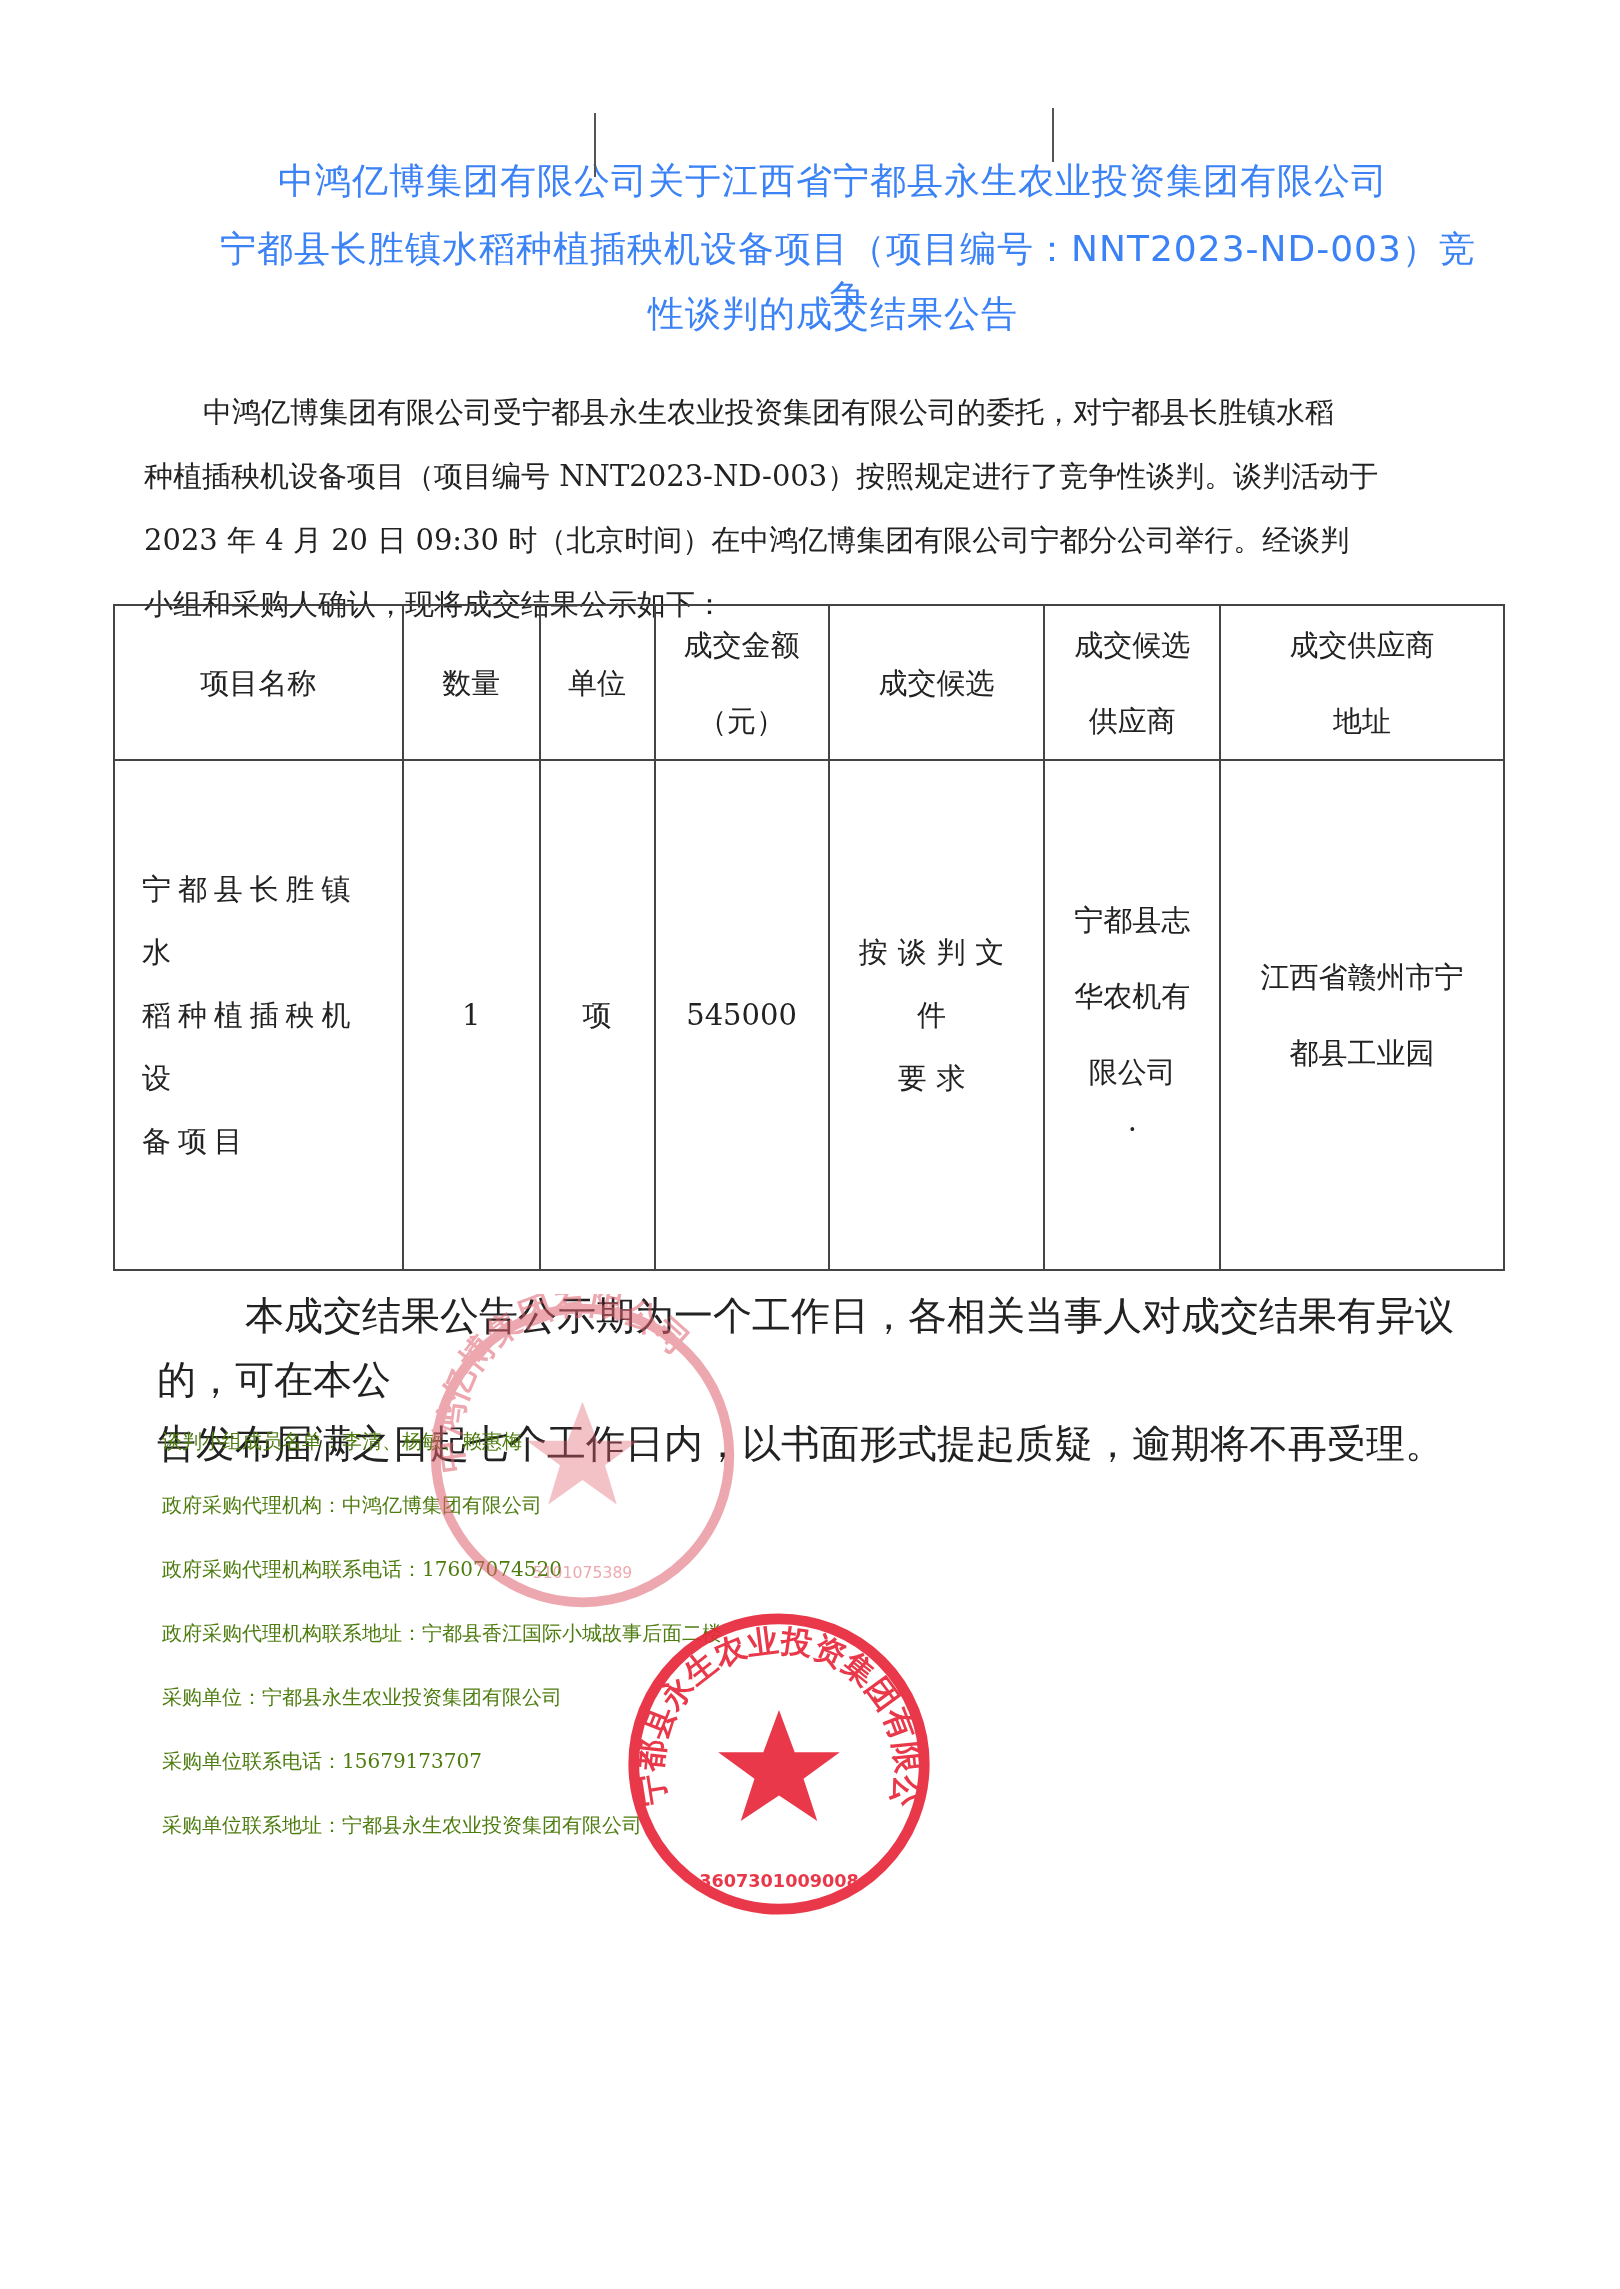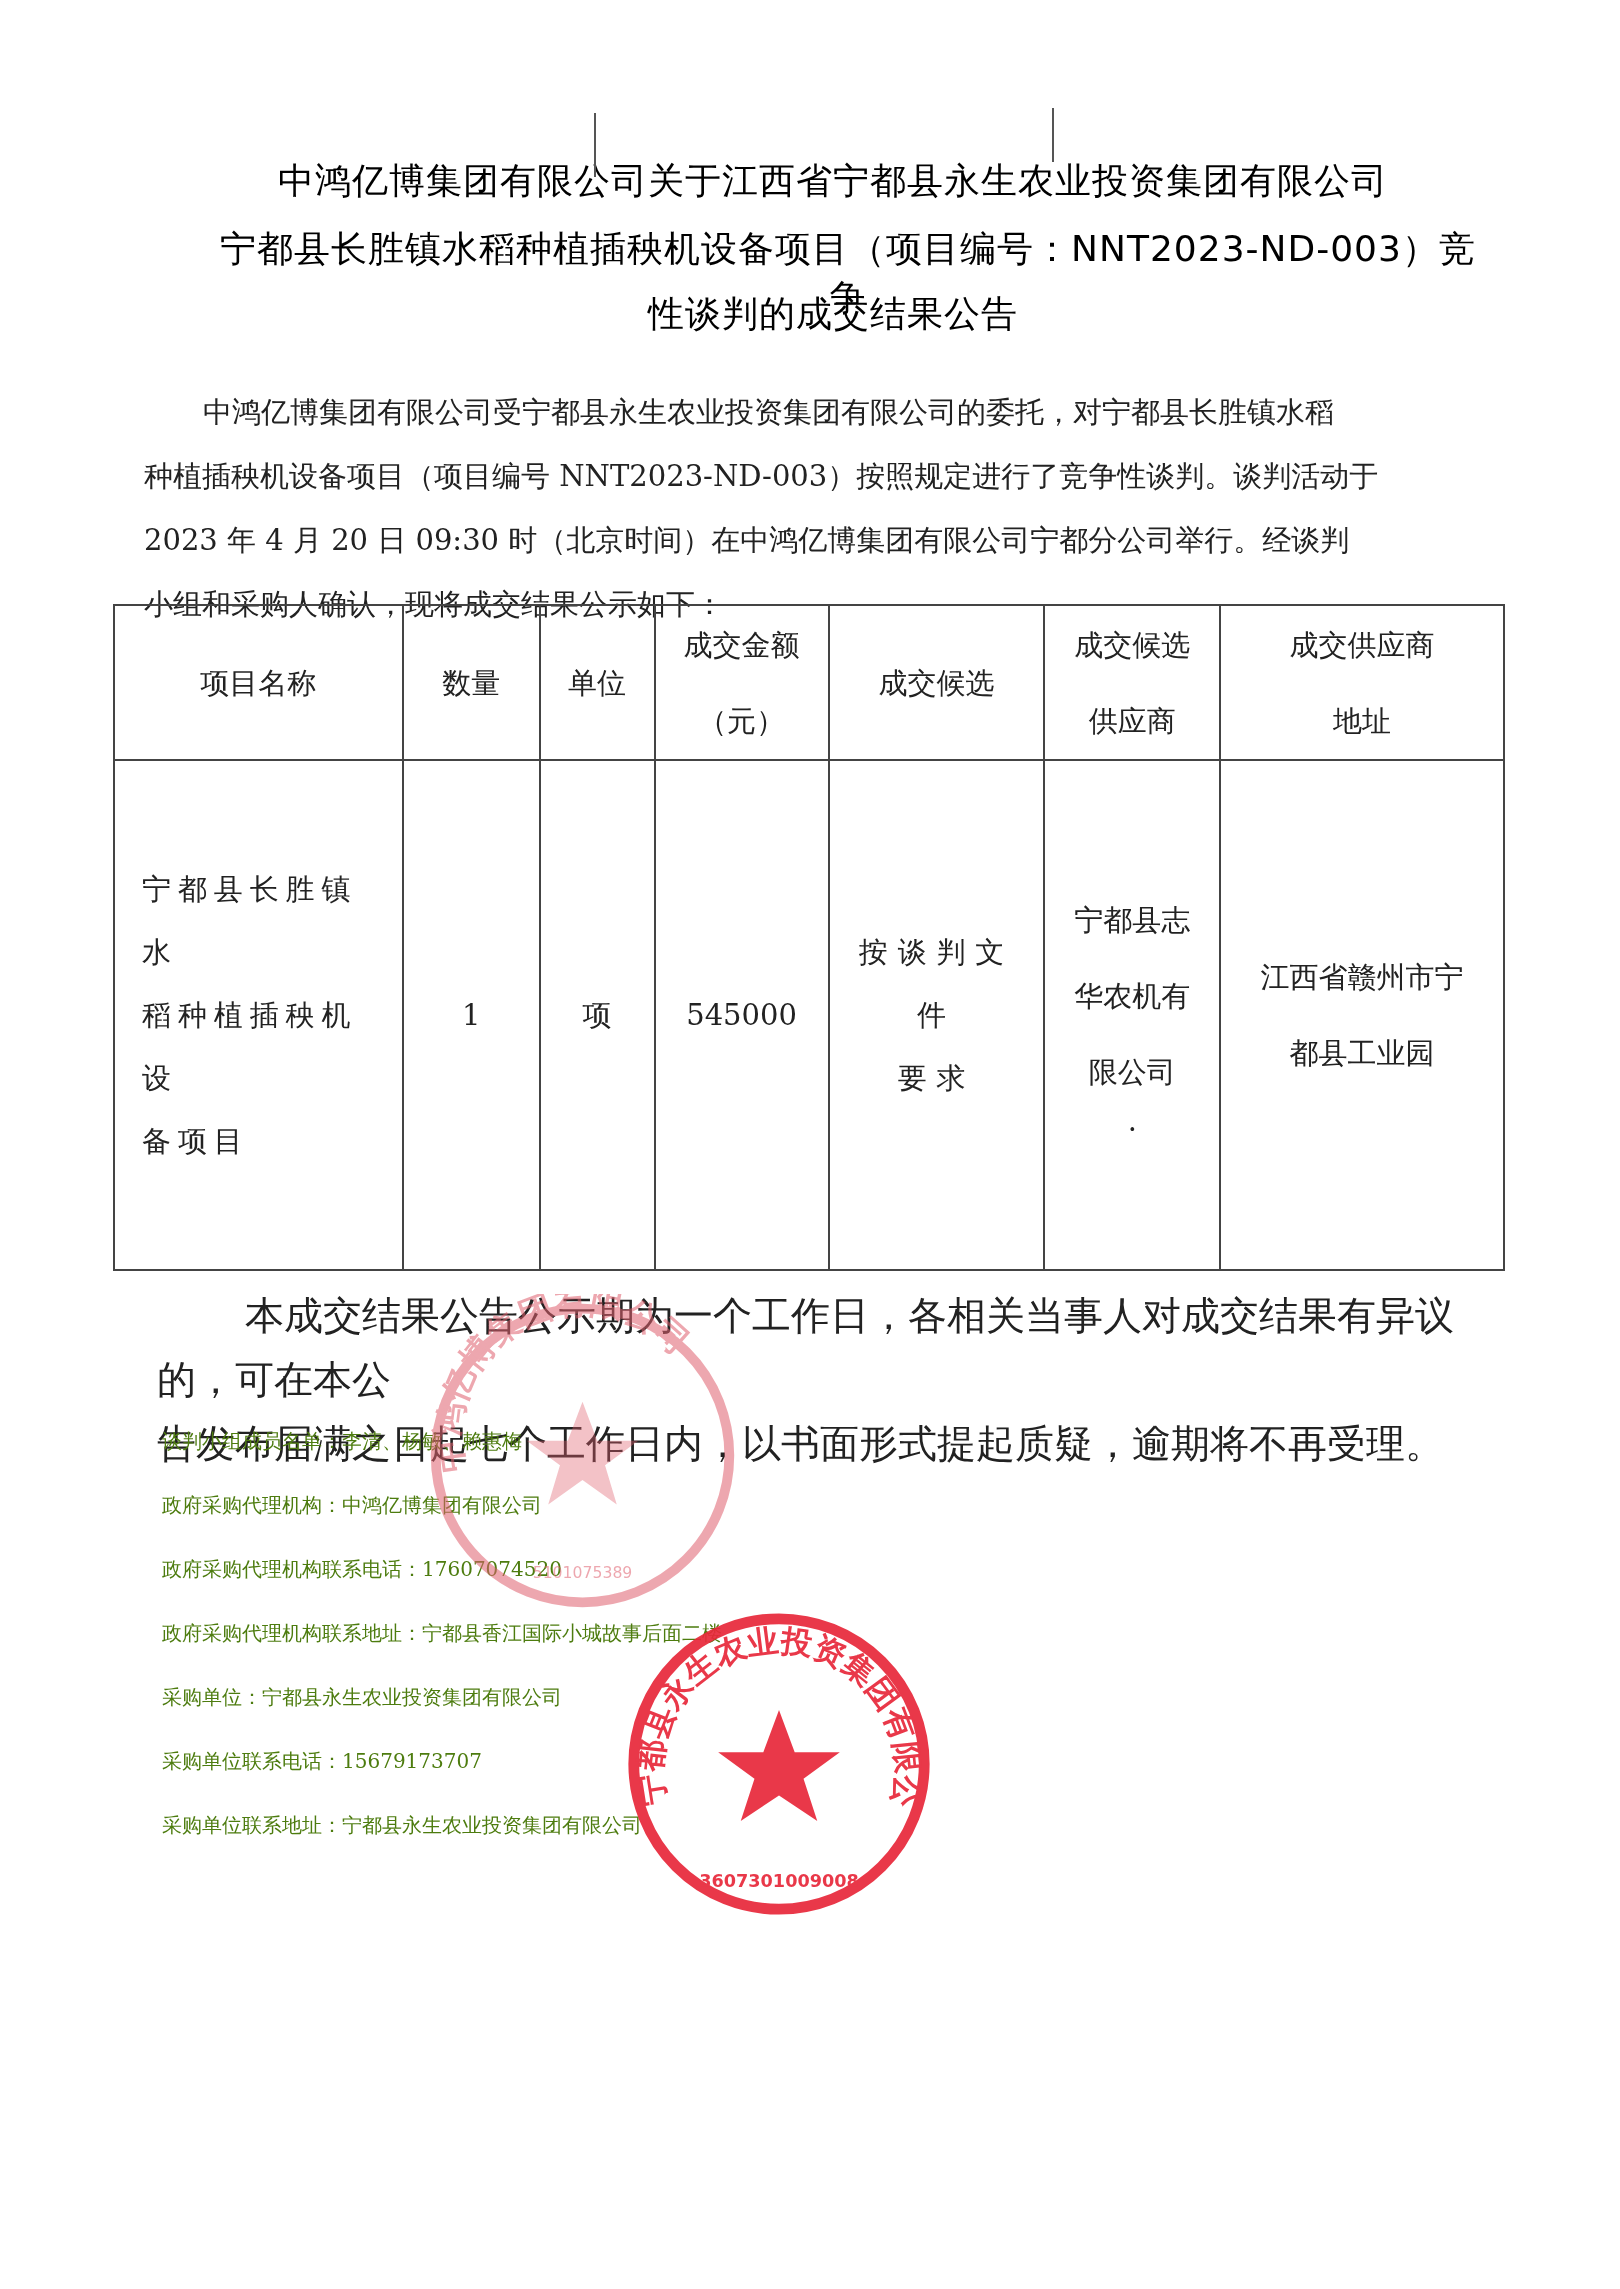--- a/index.html
+++ b/index.html
@@ -4,21 +4,21 @@
 <style>
   html, body { margin: 0; padding: 0; background: #ffffff; }
   body {
     width: 1620px; height: 2290px; position: relative; overflow: hidden;
     font-family: "DejaVu Serif", "Liberation Serif", serif;
     color: #1a1a1a;
   }
   .title {
     position: absolute; left: 196px; width: 1274px; text-align: center;
     font-family: "DejaVu Sans", "Liberation Sans", sans-serif;
-    font-size: 36px; letter-spacing: 1px; color: #000000;
+    font-size: 36px; letter-spacing: 1px; color: #3b82f6;
   }
   .t1 { top: 157px; }
   .t2 { top: 225px; left: 211px; width: 1274px; }
   .t3 { top: 290px; }
   .para {
     position: absolute; left: 144px; width: 1313px;
     font-size: 29px; line-height: 64px; color: #222;
   }
   .para .indent { display: inline-block; width: 59px; }
   table.result {

